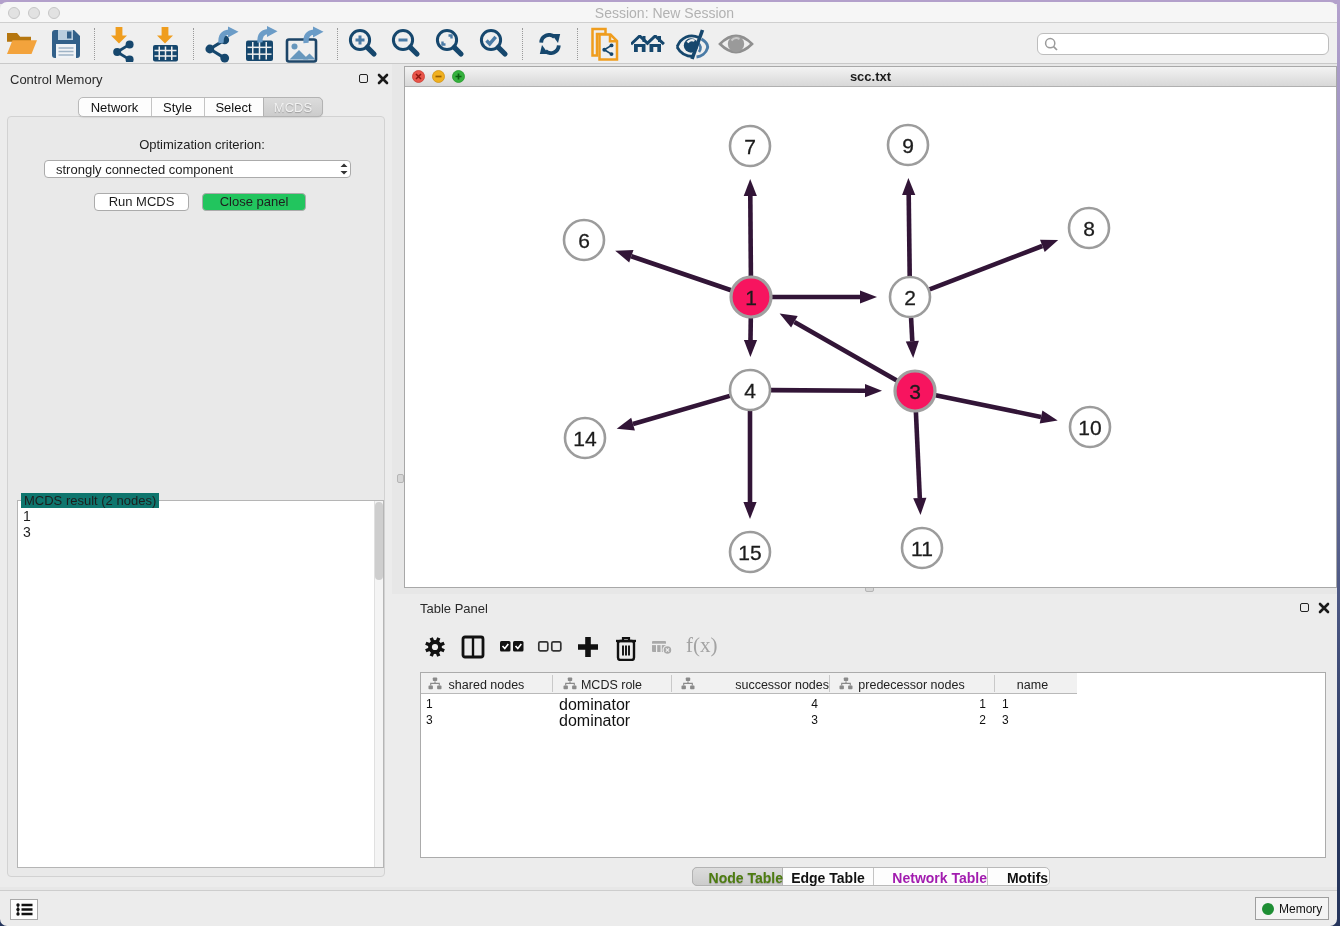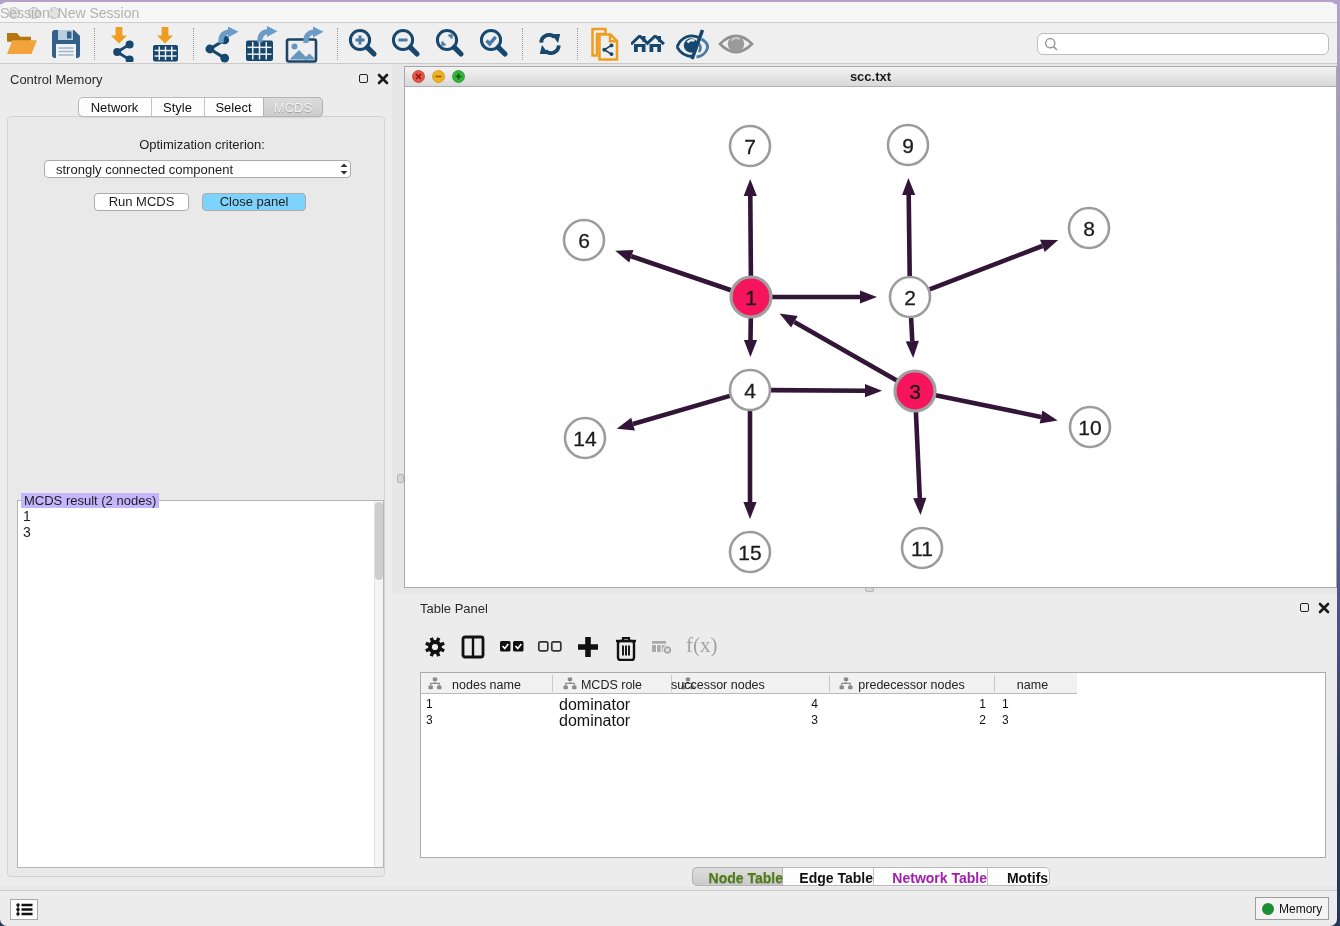--- a/index.html
+++ b/index.html
@@ -11,21 +11,21 @@
 <body>
 
 <div class="abs" style="left:0;top:0;width:1340px;height:4px;background:#b3a0cb"></div>
 <div class="abs" style="left:1337px;top:0;width:3px;height:926px;background:linear-gradient(#b4a1cd 0%,#9b93c0 18%,#6f74a0 45%,#47537f 68%,#25355c 88%,#25355c 100%)"></div>
 <div class="abs" style="left:0;top:917px;width:9px;height:9px;background:#25355c"></div>
 <div class="abs" style="left:1328px;top:914px;width:12px;height:12px;background:#25355c"></div>
 <div class="abs" style="left:0;top:2px;width:1337px;height:21px;background:#f6f6f6;border-bottom:1px solid #cfcfcf;border-radius:7px 7px 0 0"></div>
 <div class="abs" style="left:8px;top:7px;width:12px;height:12px;border-radius:50%;background:#e2e2e2;border:1px solid #c6c6c6"></div>
 <div class="abs" style="left:28px;top:7px;width:12px;height:12px;border-radius:50%;background:#e2e2e2;border:1px solid #c6c6c6"></div>
 <div class="abs" style="left:48px;top:7px;width:12px;height:12px;border-radius:50%;background:#e2e2e2;border:1px solid #c6c6c6"></div>
-<div class="abs" style="left:0;top:5px;width:1329px;font-size:14px;color:#b2b2b2">Session: New Session</div>
+<div class="abs" style="left:0;top:5px;width:1329px;text-align:center;font-size:14px;color:#b2b2b2">Session: New Session</div>
 
 <div class="abs" style="left:0;top:23px;width:1337px;height:41px;background:#efefef;border-bottom:1px solid #c9c9c9"></div>
 <div class="tsep" style="left:94px"></div>
 <div class="tsep" style="left:193px"></div>
 <div class="tsep" style="left:337px"></div>
 <div class="tsep" style="left:522px"></div>
 <div class="tsep" style="left:577px"></div>
 <svg class="abs" style="left:4px;top:27px" width="36" height="34" viewBox="0 0 36 34">
     <path d="M3 27 V6 h10 l3.2 3.8 H27 v5 H3 z" fill="#b5760f"></path>
     <path d="M3 27 L8.5 13.2 H33 L27.5 27 z" fill="#f3a33c"></path>
@@ -166,24 +166,24 @@
 <div class="abs" style="left:204px;top:100px;width:59px;text-align:center;font-size:13px;color:#111">Select</div>
 <div class="abs" style="left:263px;top:100px;width:60px;text-align:center;font-size:13px;color:#f2f2f2;text-shadow:0 1px 1px #9d9d9d">MCDS</div>
 
 <div class="abs" style="left:6px;top:137px;width:392px;text-align:center;font-size:13px;color:#1e1e1e">Optimization criterion:</div>
 <div class="abs" style="left:44px;top:160px;width:307px;height:18px;background:#fff;border:1px solid #ababab;border-radius:4px"></div>
 <div class="abs" style="left:56px;top:162px;font-size:13px;color:#1e1e1e">strongly connected component</div>
 <svg class="abs" style="left:338px;top:162px" width="12" height="14" viewBox="0 0 12 14">
     <path d="M2.5 5 L6 1.5 L9.5 5 z M2.5 9 L6 12.5 L9.5 9 z" fill="#333"></path>
   </svg>
 <div class="abs" style="left:94px;top:193px;width:95px;height:18px;background:#fff;border:1px solid #ababab;border-radius:4px;text-align:center;font-size:13px;color:#1e1e1e;line-height:16px">Run MCDS</div>
-<div class="abs" style="left:202px;top:193px;width:104px;height:18px;background:#7dd3fc;border:1px solid #ababab;border-radius:4px;text-align:center;font-size:13px;color:#1e1e1e;line-height:16px">Close panel</div>
+<div class="abs" style="left:202px;top:193px;width:104px;height:18px;background:#22c55e;border:1px solid #ababab;border-radius:4px;text-align:center;font-size:13px;color:#1e1e1e;line-height:16px">Close panel</div>
 
 <div class="abs" style="left:17px;top:500px;width:367px;height:368px;background:#fff;border:1px solid #b5b5b5"></div>
-<div class="abs" style="left:21px;top:493px;background:#c4b5fd;padding:0 3px;font-size:13px;color:#1e1e1e">MCDS result (2 nodes)</div>
+<div class="abs" style="left:21px;top:493px;background:#0f766e;padding:0 3px;font-size:13px;color:#1e1e1e">MCDS result (2 nodes)</div>
 <div class="abs" style="left:23px;top:509px;font-size:14px;color:#1e1e1e;line-height:15.7px">1<br>3</div>
 <div class="abs" style="left:374px;top:501px;width:9px;height:366px;background:#f4f4f4;border-left:1px solid #e0e0e0"></div>
 <div class="abs" style="left:375px;top:502px;width:8px;height:78px;background:#cecece;border-radius:4px"></div>
 
 <div class="abs" style="left:397px;top:474px;width:7px;height:9px;background:#d6d6d6;border:1px solid #b5b5b5;border-radius:2px"></div>
 <div class="abs" style="left:865px;top:585px;width:9px;height:7px;background:#d6d6d6;border:1px solid #b5b5b5;border-radius:2px"></div>
 
 <div class="abs" style="left:404px;top:66px;width:933px;height:522px;background:#fff;border:1px solid #a8a8a8"></div>
 <div class="abs" style="left:405px;top:67px;width:931px;height:20px;background:linear-gradient(#f3f3f3,#d8d8d8);border-bottom:1px solid #b0b0b0"></div>
 <div class="abs" style="left:405px;top:69px;width:931px;text-align:center;font-size:13px;font-weight:bold;color:#1c1c1c">scc.txt</div>
@@ -321,37 +321,37 @@
     <rect x="0.5" y="8.6" width="4.4" height="3.6" rx="0.8" fill="#8a8a8a"></rect>
     <rect x="9.1" y="8.6" width="4.4" height="3.6" rx="0.8" fill="#8a8a8a"></rect>
     <path d="M7 4.2 v2.2 M2.7 8.6 V6.4 h8.6 v2.2" stroke="#8a8a8a" stroke-width="1.1" fill="none"></path>
   </svg>
 <svg class="abs" style="left:839px;top:677px" width="14" height="13" viewBox="0 0 14 13">
     <rect x="4.8" y="0.5" width="4.4" height="3.6" rx="0.8" fill="#8a8a8a"></rect>
     <rect x="0.5" y="8.6" width="4.4" height="3.6" rx="0.8" fill="#8a8a8a"></rect>
     <rect x="9.1" y="8.6" width="4.4" height="3.6" rx="0.8" fill="#8a8a8a"></rect>
     <path d="M7 4.2 v2.2 M2.7 8.6 V6.4 h8.6 v2.2" stroke="#8a8a8a" stroke-width="1.1" fill="none"></path>
   </svg>
-<div class="hicon" style="left:421px;top:678px;width:131px;text-align:center;font-size:12.5px">nodes name</div>
+<div class="hicon" style="left:421px;top:678px;width:131px;text-align:center;font-size:12.5px">shared nodes</div>
 <div class="hicon" style="left:552px;top:678px;width:119px;text-align:center;font-size:12.5px">MCDS role</div>
-<div class="hicon" style="left:671px;top:678px;width:158px;text-align:left;font-size:12.5px">successor nodes</div>
+<div class="hicon" style="left:671px;top:678px;width:158px;text-align:right;font-size:12.5px">successor nodes</div>
 <div class="hicon" style="left:829px;top:678px;width:165px;text-align:center;font-size:12.5px">predecessor nodes</div>
 <div class="hicon" style="left:994px;top:678px;width:77px;text-align:center;font-size:12.5px">name</div>
 <div class="abs" style="left:426px;top:697px;font-size:12px;color:#111;line-height:15.6px">1<br>3</div>
 <div class="abs" style="left:559px;top:697px;font-size:16px;color:#111;line-height:15.6px">dominator<br>dominator</div>
 <div class="abs" style="left:680px;top:697px;width:138px;text-align:right;font-size:12px;color:#111;line-height:15.6px">4<br>3</div>
 <div class="abs" style="left:838px;top:697px;width:148px;text-align:right;font-size:12px;color:#111;line-height:15.6px">1<br>2</div>
 <div class="abs" style="left:1002px;top:697px;font-size:12px;color:#111;line-height:15.6px">1<br>3</div>
 
 <div class="abs" style="left:692px;top:867px;width:358px;height:19px;background:#fdfdfd;border:1px solid #b9b9b9;border-radius:5px"></div>
 <div class="abs" style="left:692px;top:867px;width:91px;height:19px;background:linear-gradient(#dcdcdc,#cccccc);border:1px solid #b3b3b3;border-radius:5px 0 0 5px"></div>
 <div class="abs" style="left:873px;top:868px;width:1px;height:17px;background:#c4c4c4"></div>
 <div class="abs" style="left:987px;top:868px;width:1px;height:17px;background:#c4c4c4"></div>
 <div class="abs" style="left:692px;top:870px;width:91px;text-align:right;font-size:14px;font-weight:bold;color:#4d7c0f;text-shadow:0 1px 1px #9d9d9d">Node Table</div>
-<div class="abs" style="left:783px;top:870px;width:90px;text-align:right;font-size:14px;font-weight:bold;color:#111">Edge Table</div>
+<div class="abs" style="left:783px;top:870px;width:90px;text-align:center;font-size:14px;font-weight:bold;color:#111">Edge Table</div>
 <div class="abs" style="left:873px;top:870px;width:114px;text-align:right;font-size:14px;font-weight:bold;color:#a21caf">Network Table</div>
 <div class="abs" style="left:987px;top:870px;width:81px;text-align:center;font-size:14px;font-weight:bold;color:#111">Motifs</div>
 
 <div class="abs" style="left:0;top:890px;width:1337px;height:36px;background:#ececec;border-top:1px solid #cdcdcd;border-radius:0 0 7px 7px"></div>
 <div class="abs" style="left:10px;top:899px;width:28px;height:21px;background:#fdfdfd;border:1px solid #a9a9a9"></div>
 <svg class="abs" style="left:16px;top:903px" width="17" height="13" viewBox="0 0 17 13">
 <circle cx="2" cy="2" r="1.7" fill="#111"></circle>
     <circle cx="2" cy="6.5" r="1.7" fill="#111"></circle>
     <circle cx="2" cy="11" r="1.7" fill="#111"></circle>
 <line x1="2" y1="2" x2="2" y2="11" stroke="#111" stroke-width="1"></line>

